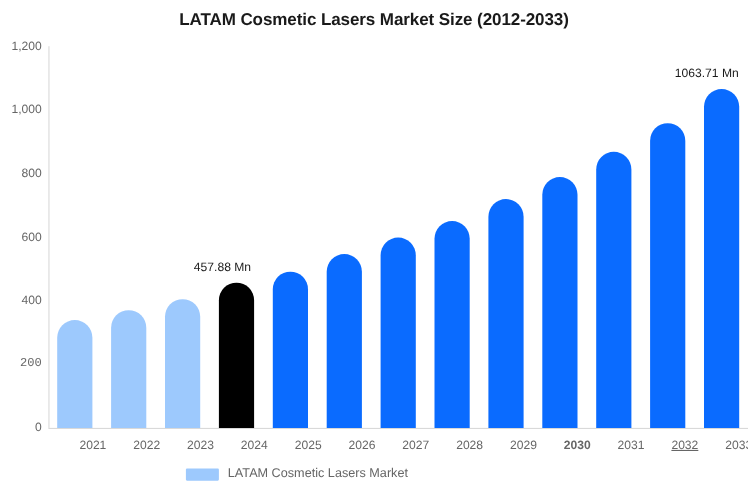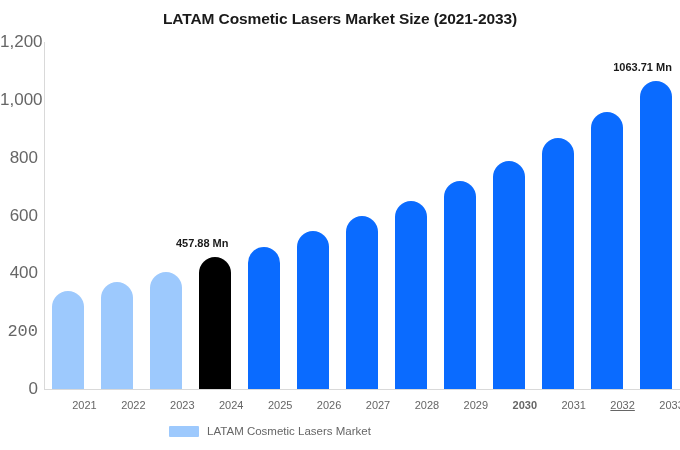--- a/index.html
+++ b/index.html
@@ -52,42 +52,42 @@
     left: 0;
     top: 0;
     width: 38px;
     height: 450px;
   }
   .y-tick {
     position: absolute;
     right: 0;
     width: 38px;
     text-align: right;
-    font-size: 17px;
+    font-size: 11px;
     color: #666666;
     transform: translateY(-50%);
     white-space: nowrap;
   }
   #bars-layer {
     position: absolute;
     left: 44px;
     top: 42px;
     width: 636px;
     height: 347px;
   }
   .bar {
     position: absolute;
     bottom: 0;
     border-top-left-radius: 16px;
     border-top-right-radius: 16px;
   }
   .bar-label {
     position: absolute;
     font-size: 11px;
-    font-weight: bold;
+    font-weight: normal;
     color: #1a1a1a;
     white-space: nowrap;
     transform: translateX(-50%);
   }
   #x-axis-labels {
     position: absolute;
     left: 60px;
     top: 399px;
     width: 636px;
     height: 18px;
@@ -119,21 +119,21 @@
     font-size: 11.5px;
     color: #666666;
     white-space: nowrap;
   }
 </style>
 </head>
 <body>
 
 <div id="chart-root">
 
-  <div id="chart-title">LATAM Cosmetic Lasers Market Size (2021-2033)</div>
+  <div id="chart-title">LATAM Cosmetic Lasers Market Size (2012-2033)</div>
 
   <div id="y-axis-labels">
       <div class="y-tick" style="top: 389px;">0</div>
       <div class="y-tick" style="top: 331.167px; font-family: Liberation Mono, monospace;">200</div>
       <div class="y-tick" style="top: 273.333px;">400</div>
       <div class="y-tick" style="top: 215.5px;">600</div>
       <div class="y-tick" style="top: 157.667px;">800</div>
       <div class="y-tick" style="top: 99.8333px;">1,000</div>
       <div class="y-tick" style="top: 42px;">1,200</div>
     </div>

